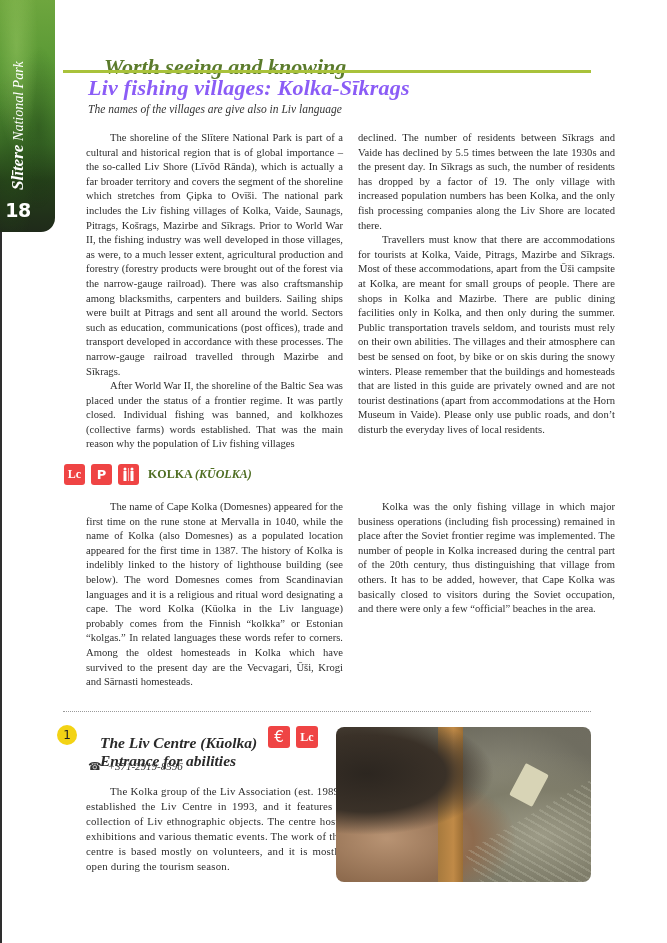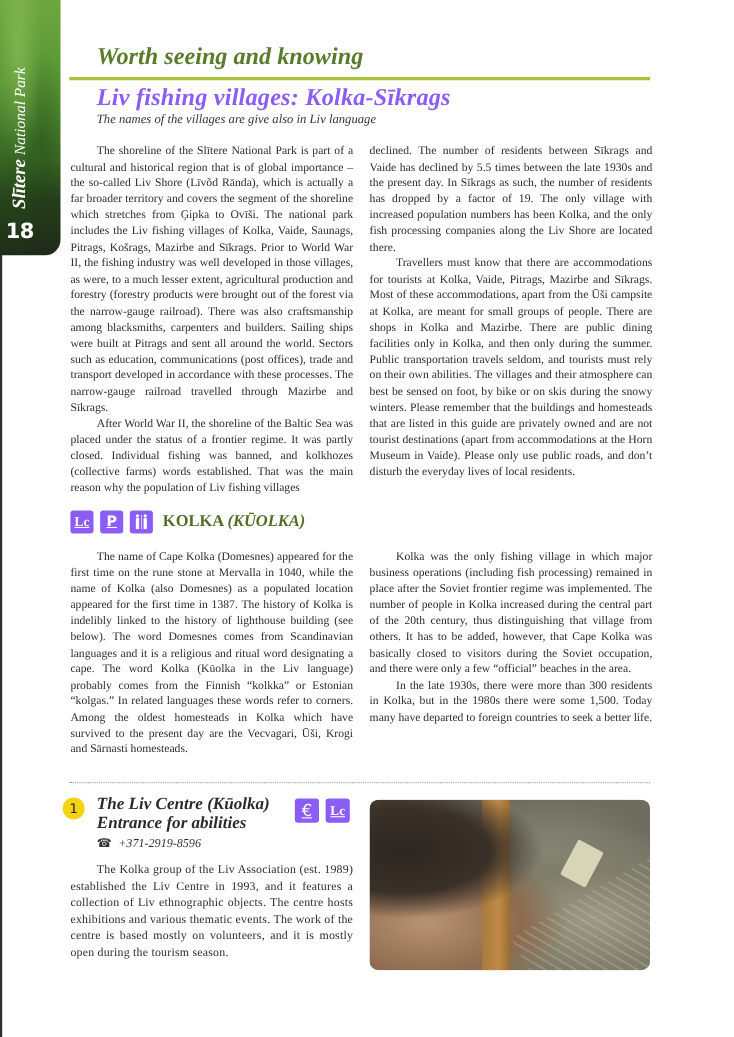--- a/index.html
+++ b/index.html
@@ -28,55 +28,55 @@
     white-space: nowrap; color: #ffffff; font-size: 15px; line-height: 22px;
   }
   .side-title .b { font-weight: bold; font-style: italic; font-size: 17px; }
   .side-title .i { font-style: italic; font-size: 14px; }
   .page-num {
     position: absolute; left: 0; top: 199px; width: 36px; text-align: center;
     color: #fff; font-family: "DejaVu Sans", sans-serif; font-weight: bold; font-size: 19px;
     letter-spacing: -0.5px;
   }
   .section-title {
-    position: absolute; left: 88px; top: 38px; margin: 0;
+    position: absolute; left: 88px; top: 38px; margin: 16px;
     color: #5b7b2c; font-style: italic; font-weight: bold; font-size: 22px;
   }
   .green-rule { position: absolute; left: 63px; top: 70px; width: 528px; height: 3px; background: #a9c23b; }
   .article-title {
     position: absolute; left: 88px; top: 75px; margin: 0;
     color: #8b5cf6; font-style: italic; font-weight: bold; font-size: 22px; letter-spacing: 0.2px;
   }
   .article-sub {
     position: absolute; left: 88px; top: 103px; margin: 0;
     color: #333; font-style: italic; font-size: 11.5px;
   }
-  .col { position: absolute; width: 257px; font-size: 10.6px; line-height: 14.6px; text-align: justify; color: #2d2d2d; }
+  .col { position: absolute; width: 257px; font-size: 10.6px; line-height: 14.6px; text-align: justify; color: #2d2d2d; margin-left: 22px; }
   .col p { margin: 0; text-indent: 24px; }
   .col p.noindent { text-indent: 0; }
   .c1 { left: 64px; top: 131px; }
   .c2 { left: 336px; top: 131px; }
   .kolka-head { position: absolute; left: 64px; top: 464px; display: flex; align-items: center; gap: 6px; }
   .ic {
-    width: 21px; height: 21px; background: #8b5cf6; border-radius: 3px;
+    width: 21px; height: 21px; background: #ef4444; border-radius: 3px;
     color: #fff; display: flex; align-items: center; justify-content: center;
-    font-family: "DejaVu Sans", sans-serif; font-weight: bold; font-size: 13px; text-decoration: underline;
+    font-family: "DejaVu Sans", sans-serif; font-weight: bold; font-size: 13px;
   }
-  .kolka-title { margin: 0 16px 0 3px; color: #4f6e23; font-weight: bold; font-size: 15px; }
+  .kolka-title { margin: 0 16px 0 3px; color: #4f6e23; font-weight: bold; font-size: 12px; }
   .kolka-title .it { font-style: italic; font-weight: bold; }
   .c3 { left: 64px; top: 500px; }
   .c4 { left: 336px; top: 500px; }
   .dotted { position: absolute; left: 63px; top: 711px; width: 528px; border-top: 1px dotted #9a9a9a; }
   .poi-num {
     position: absolute; left: 57px; top: 725px; width: 20px; height: 20px; border-radius: 50%;
     background: #f3d314; color: #222; font-family: "DejaVu Sans", sans-serif; font-size: 12px;
     display: flex; align-items: center; justify-content: center;
   }
   .poi-title {
-    position: absolute; left: 88px; top: 722px; margin: 0;
+    position: absolute; left: 88px; top: 722px; margin: 12px;
     font-style: italic; font-weight: bold; font-size: 15.5px; line-height: 18px; color: #2a2a2a;
   }
   .poi-phone { position: absolute; left: 88px; top: 760px; font-style: italic; font-size: 11px; color: #333; }
   .poi-phone .tel { font-style: normal; font-family: "DejaVu Sans", sans-serif; font-size: 11px; margin-right: 3px; }
   .poi-icons { position: absolute; left: 268px; top: 726px; display: flex; gap: 6px; }
   .poi-icons .ic { width: 22px; height: 22px; }
   .c5 { left: 64px; top: 784px; width: 257px; font-size: 10.8px; line-height: 15px; letter-spacing: 0.2px; }
   .photo {
     position: absolute; left: 336px; top: 727px; width: 255px; height: 155px; border-radius: 8px; overflow: hidden;
     background:
@@ -134,21 +134,20 @@
     <span>KOLKA</span>
     <span class="it">(KŪOLKA)</span>
   </h3>
 </div>
 
 <div class="col c3">
   <p>The name of Cape Kolka (Domesnes) appeared for the first time on the rune stone at Mervalla in 1040, while the name of Kolka (also Domesnes) as a populated location appeared for the first time in 1387. The history of Kolka is indelibly linked to the history of lighthouse building (see below). The word Domesnes comes from Scandinavian languages and it is a religious and ritual word designating a cape. The word Kolka (Kūolka in the Liv language) probably comes from the Finnish “kolkka” or Estonian “kolgas.” In related languages these words refer to corners. Among the oldest homesteads in Kolka which have survived to the present day are the Vecvagari, Ūši, Krogi and Sārnasti homesteads.</p>
 </div>
 <div class="col c4">
   <p>Kolka was the only fishing village in which major business operations (including fish processing) remained in place after the Soviet frontier regime was implemented.  The number of people in Kolka increased during the central part of the 20th century, thus distinguishing that village from others. It has to be added, however, that Cape Kolka was basically closed to visitors during the Soviet occupation, and there were only a few “official” beaches in the area.</p>
-  <p>In the late 1930s, there were more than 300 residents in Kolka, but in the 1980s there were some 1,500. Today many have departed to foreign countries to seek a better life.</p>
 </div>
 
 <div class="dotted"></div>
 
 <div class="poi-num">1</div>
 <h3 class="poi-title">
   <span>The Liv Centre (Kūolka)</span><br>
   <span>Entrance for abilities</span>
 </h3>
 <div class="poi-phone">

